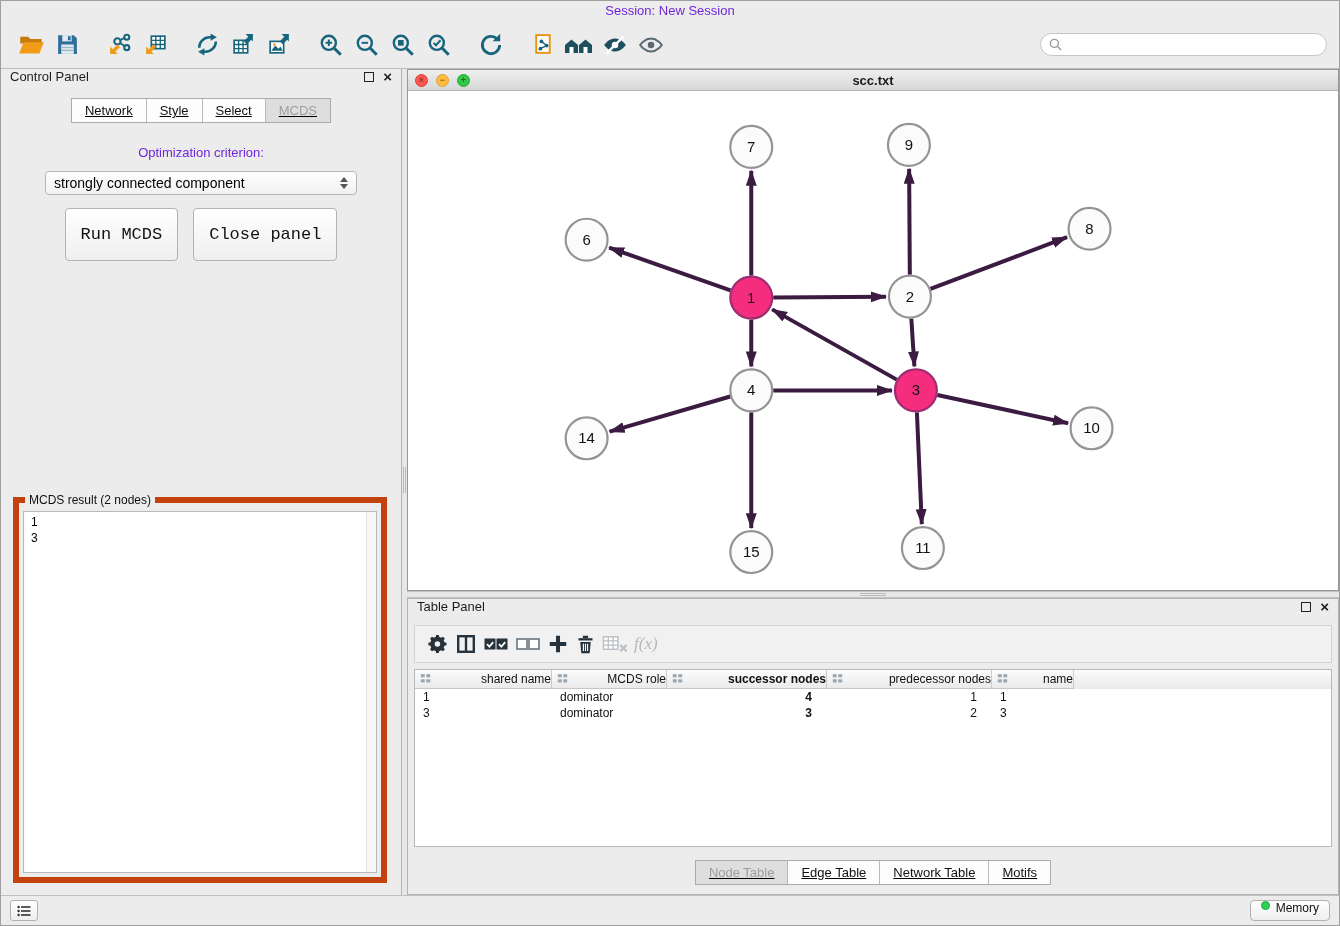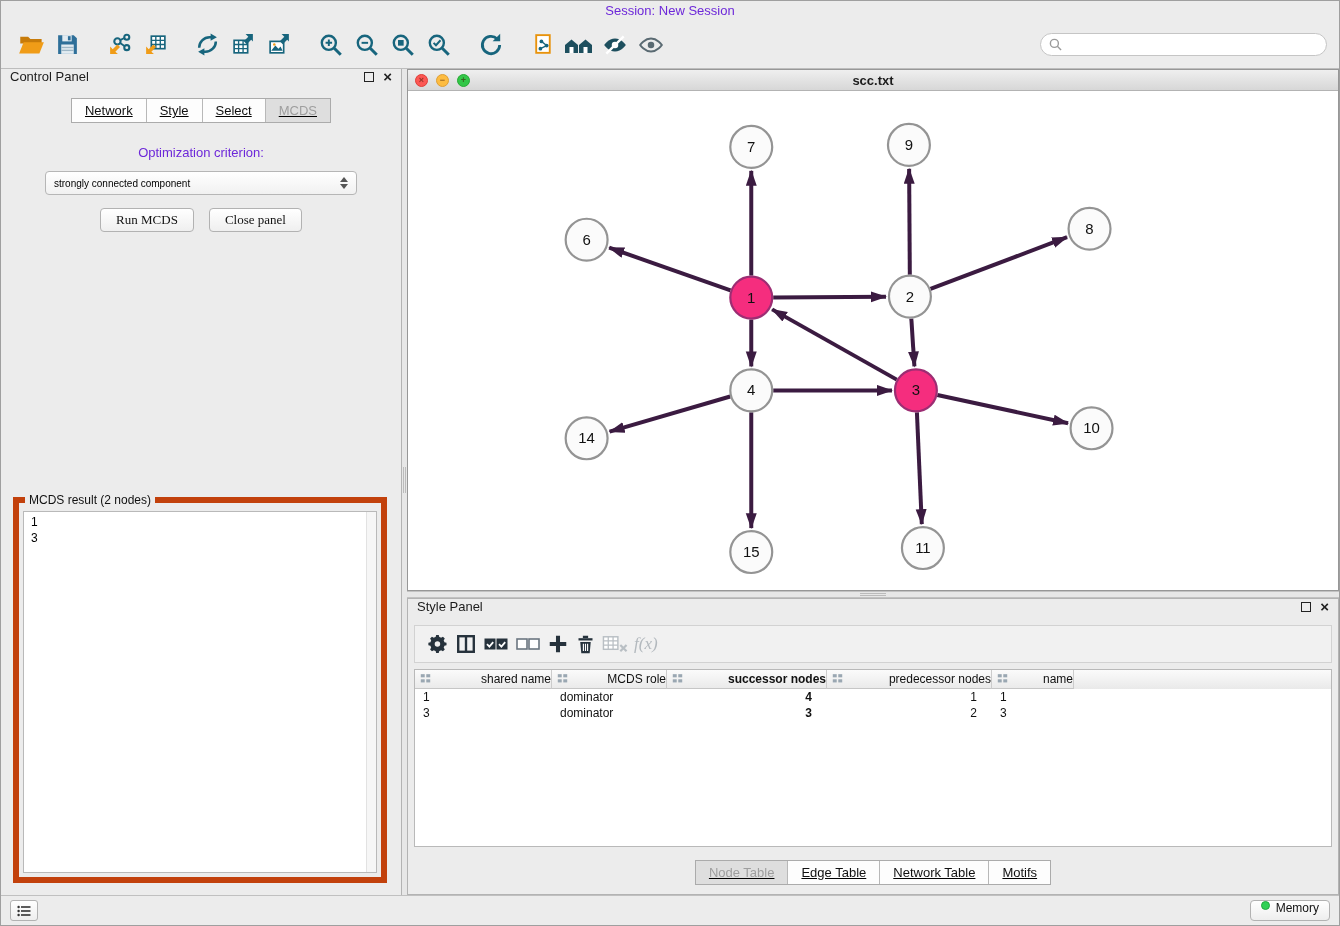--- a/index.html
+++ b/index.html
@@ -23,27 +23,27 @@
   .win-btns{margin-left:auto;display:flex;gap:9px;align-items:center;}
   .float-btn{width:10px;height:10px;border:1.6px solid #222;cursor:pointer;}
   .close-btn{font-size:15px;font-weight:bold;color:#222;line-height:1;cursor:pointer;}
   .cp-tabs{display:flex;justify-content:center;margin-top:5px;}
   .tabgroup{display:inline-flex;border:1px solid #ababab;border-radius:0;overflow:hidden;background:#fdfdfd;text-decoration:underline;}
   .tab{padding:4px 13px;font-size:13px;border-right:1px solid #b8b8b8;background:#fdfdfd;color:#111;cursor:pointer;white-space:nowrap;}
   .tab:last-child{border-right:none;}
   .tab.active{background:#dedede;color:#9e9e9e;}
   .cp-body{margin-top:22px;text-align:center;}
   .opt-label{font-size:13px;color:#6d28d9;margin-bottom:11px;}
-  .selectbox{width:312px;height:24px;margin:0 auto;border:1px solid #b6b6b6;border-radius:4px;background:linear-gradient(#ffffff,#f1f1f1);display:flex;align-items:center;padding:0 8px;font-size:10px;cursor:pointer;}
+  .selectbox{width:312px;height:24px;margin:0 auto;border:1px solid #b6b6b6;border-radius:4px;background:linear-gradient(#ffffff,#f1f1f1);display:flex;align-items:center;padding:0 8px;font-size:14px;cursor:pointer;}
   .sel-arrows{margin-left:auto;display:flex;flex-direction:column;gap:2px;}
   .sel-arrows i{display:block;width:0;height:0;border-left:4px solid transparent;border-right:4px solid transparent;}
   .up{border-bottom:5px solid #555;}
   .down{border-top:5px solid #555;}
   .btn-row{margin-top:13px;display:flex;justify-content:center;gap:15px;}
-  .push-btn{border:1px solid #b2b2b2;border-radius:4px;background:linear-gradient(#ffffff,#efefef);font-size:13px;padding:3px 15px;color:#111;font-family:Liberation Serif, serif;cursor:pointer;}
+  .push-btn{border:1px solid #b2b2b2;border-radius:4px;background:linear-gradient(#ffffff,#efefef);font-size:17px;padding:16px 15px;color:#111;font-family:Liberation Mono, monospace;cursor:pointer;}
   .result-box{position:absolute;left:12px;right:14px;top:424px;bottom:12px;border:6px solid #c2410c;background:#ececec;padding:4px;}
   .result-box legend{font-size:12px;color:#111;padding:0 4px;margin-left:2px;}
   .result-inner{width:100%;height:100%;background:#fff;border:1px solid #b9b9b9;font-size:12px;line-height:16px;padding:2px 7px;text-align:left;position:relative;overflow:hidden;}
   .result-scroll{position:absolute;right:0;top:0;bottom:0;width:10px;background:#f6f6f6;border-left:1px solid #e2e2e2;}
 
   
   .v-splitter{position:absolute;left:401px;width:5px;top:68px;bottom:30px;background:#e7e7e7;}
   .v-grip{position:absolute;left:1px;top:398px;width:3px;height:26px;border-left:1px solid #bbb;border-right:1px solid #bbb;}
   .h-splitter{position:absolute;left:406px;right:0;top:590px;height:7px;background:#e7e7e7;border-top:1px solid #c2c2c2;border-bottom:1px solid #c2c2c2;}
   .h-grip{position:absolute;left:50%;top:1px;width:26px;height:3px;margin-left:-13px;border-top:1px solid #bbb;border-bottom:1px solid #bbb;}
@@ -347,21 +347,21 @@
         </svg>
     </div>
   </div>
 
   <div class="h-splitter">
       <div class="h-grip"></div>
     </div>
 
   <div class="table-panel">
     <div class="panel-header">
-      <span>Style Panel</span>
+      <span>Table Panel</span>
       <span class="win-btns">
         <span class="float-btn"></span>
         <span class="close-btn">×</span>
       </span>
     </div>
     <div class="tp-toolbar">
       <button class="tpi">
         <svg viewBox="0 0 24 24" width="22" height="22">
             <path fill="#26323c" d="M21.3 13.4v-2.8l-2.3-.6a7.2 7.2 0 0 0-.8-1.9l1.2-2.1-2-2-2.1 1.2c-.6-.35-1.2-.6-1.9-.8L12.8 2.1h-2.8l-.6 2.3c-.7.2-1.3.45-1.9.8L5.4 4 3.4 6l1.2 2.1c-.35.6-.6 1.2-.8 1.9l-2.3.6v2.8l2.3.6c.2.7.45 1.3.8 1.9L3.4 18l2 2 2.1-1.2c.6.35 1.2.6 1.9.8l.6 2.3h2.8l.6-2.3c.7-.2 1.3-.45 1.9-.8l2.1 1.2 2-2-1.2-2.1c.35-.6.6-1.2.8-1.9z"></path>
             <circle cx="11.4" cy="12" r="3" fill="#f1f1f1"></circle>

